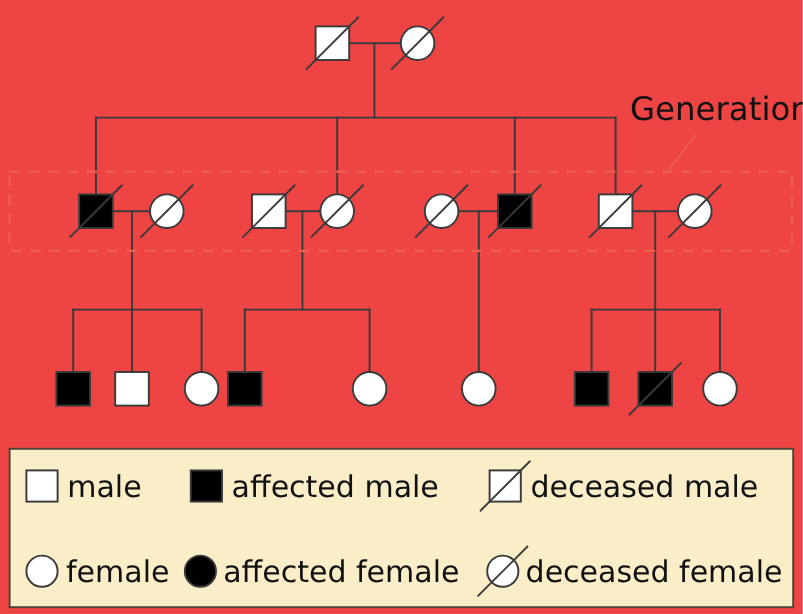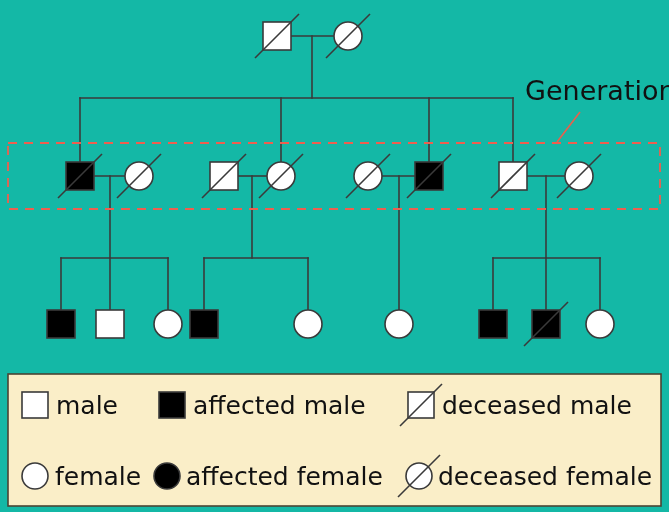--- a/index.html
+++ b/index.html
@@ -1,18 +1,18 @@
 <!DOCTYPE html>
 <html><head>
 <meta charset="utf-8">
 <style>
   html,body{margin:0;padding:0;background:#ffffff;}
   body{width:669px;height:512px;overflow:hidden;
        font-family:"DejaVu Sans","Liberation Sans",sans-serif;}
-  #root{position:relative;width:669px;height:512px;background:#14b8a6;text-align:center;}
+  #root{position:relative;width:669px;height:512px;background:#ef4444;text-align:center;}
   svg#pedigree{position:absolute;left:0;top:0;width:669px;height:512px;display:block;}
   .lbl{font-family:"DejaVu Sans","Liberation Sans",sans-serif;}
 </style>
 </head>
 <body>
 
 <div id="root">
   <svg id="pedigree" viewBox="0 0 669 512">
     <g id="layer-lines">
         <line x1="291" y1="36" x2="334" y2="36" stroke="#3a3a3a" stroke-width="1.6" stroke-linecap="square"></line>

